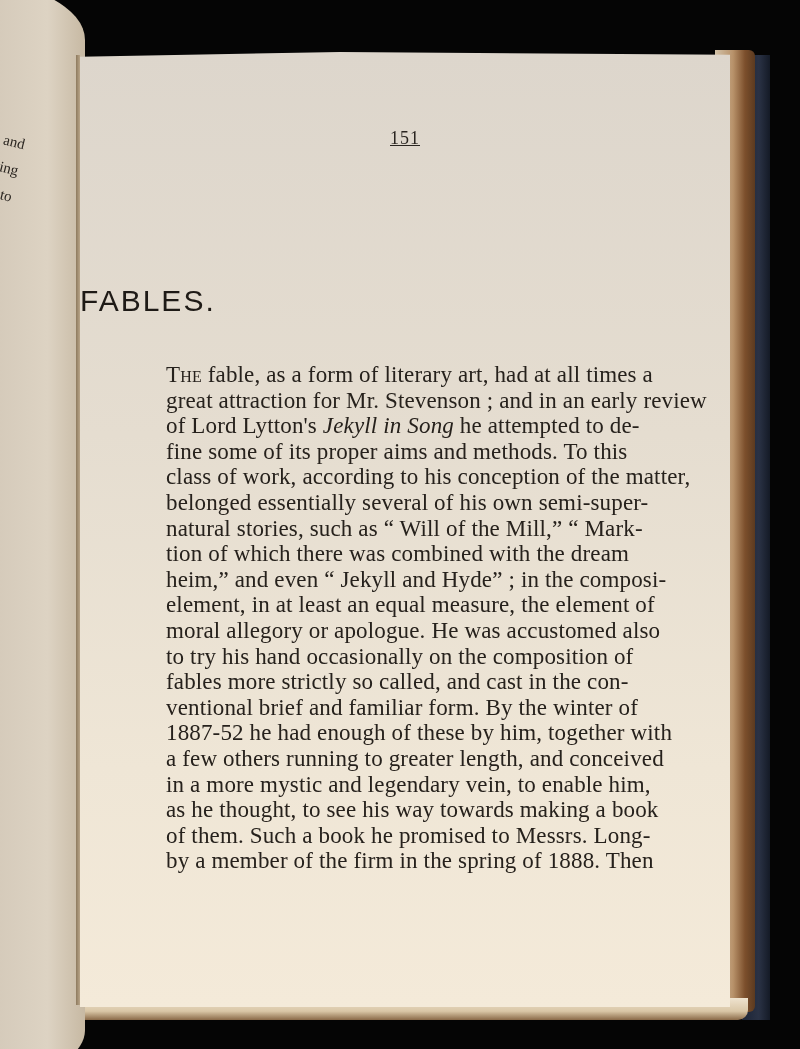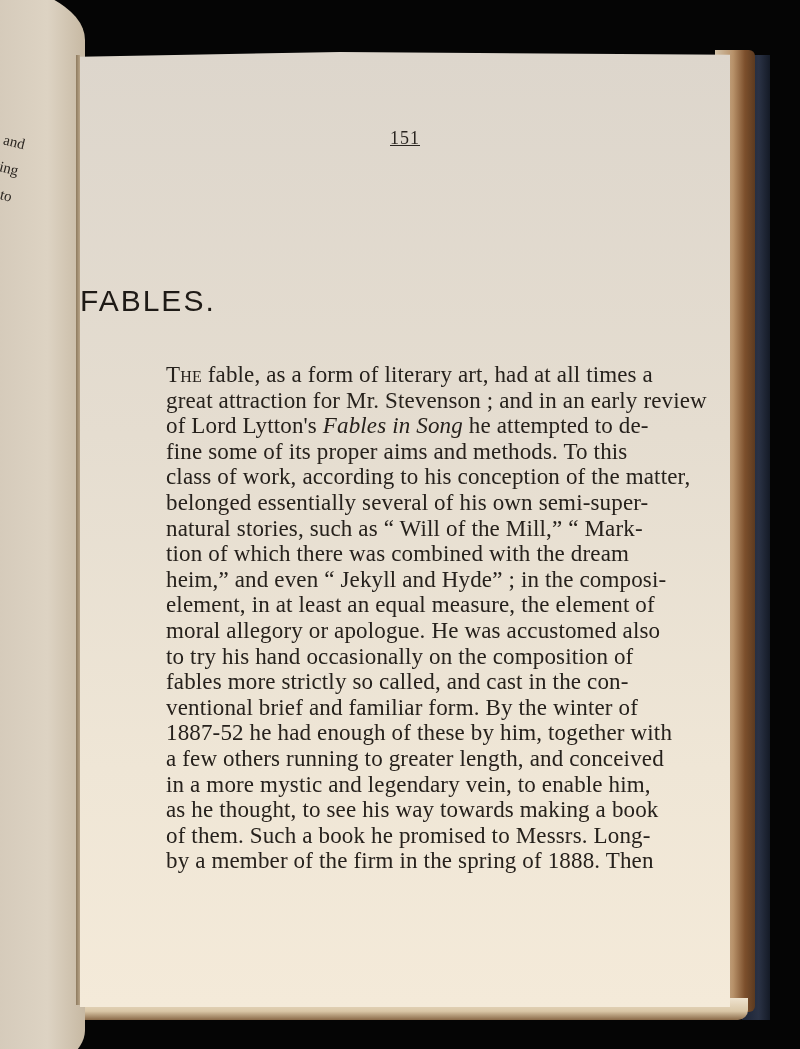--- a/index.html
+++ b/index.html
@@ -81,21 +81,21 @@
 </div>
 <div class="gutter"></div>
 
 <div class="right-page">
   <div class="page-number">151</div>
   <div class="chapter-title">FABLES.</div>
 
   <div class="body-text">
     <span class="line"><span class="sc">The</span><span> fable, as a form of literary art, had at all times a</span></span>
     <span class="line">great attraction for Mr. Stevenson ; and in an early review</span>
-    <span class="line"><span>of Lord Lytton's </span><span class="it">Fables in Song</span><span> he attempted to de-</span></span>
+    <span class="line"><span>of Lord Lytton's </span><span class="it">Jekyll in Song</span><span> he attempted to de-</span></span>
     <span class="line">fine some of its proper aims and methods.  To this</span>
     <span class="line">class of work, according to his conception of the matter,</span>
     <span class="line">belonged essentially several of his own semi-super-</span>
     <span class="line">natural stories, such as “ Will of the Mill,” “ Mark-</span>
     <span class="line">tion of which there was combined with the dream</span>
     <span class="line">heim,” and even “ Jekyll and Hyde” ; in the composi-</span>
     <span class="line">element, in at least an equal measure, the element of</span>
     <span class="line">moral allegory or apologue.   He was accustomed also</span>
     <span class="line">to try his hand occasionally on the composition of</span>
     <span class="line">fables more strictly so called, and cast in the con-</span>

